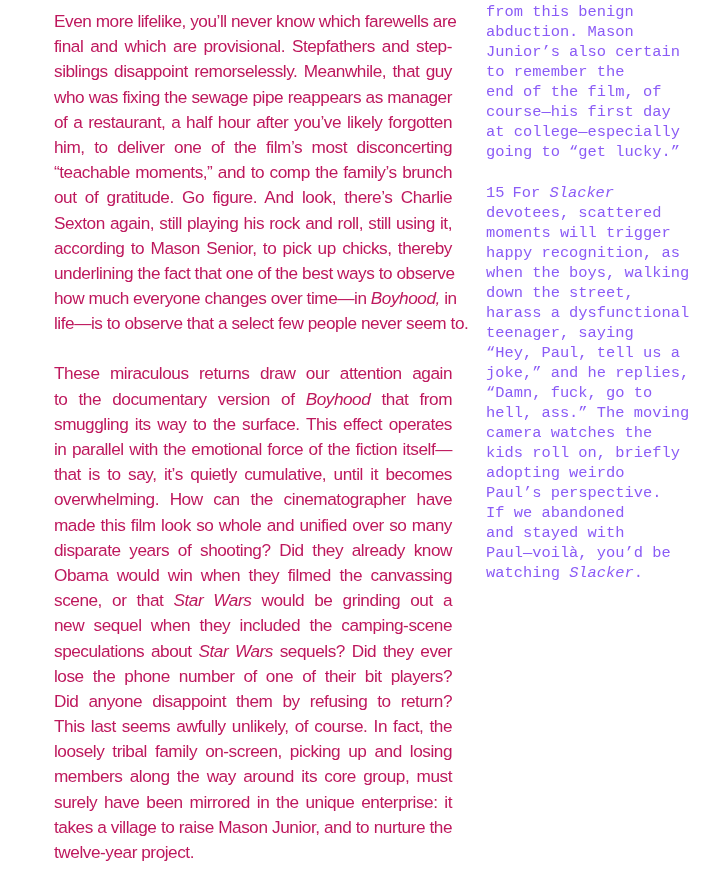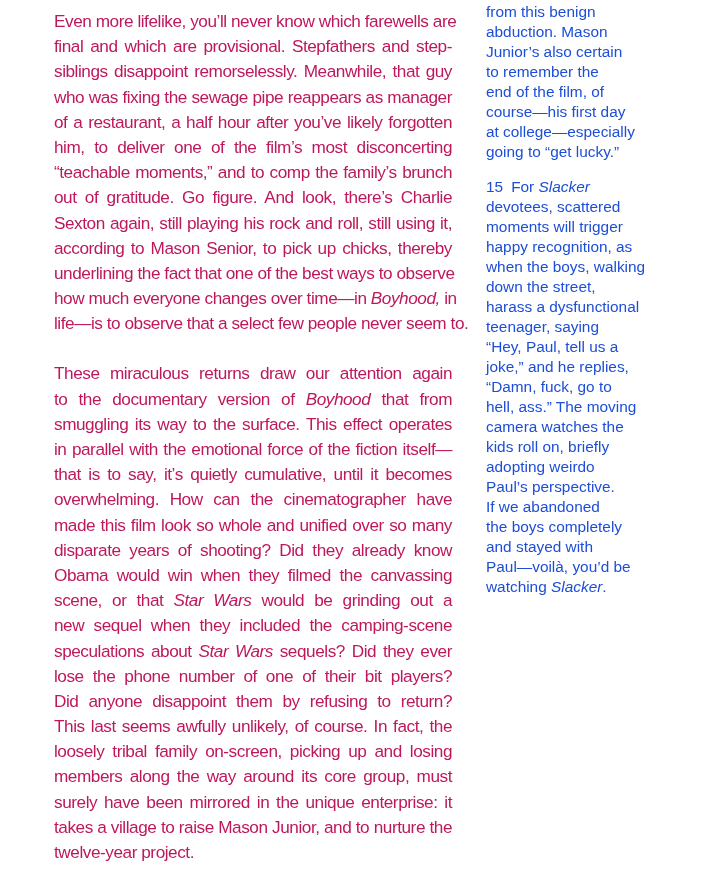--- a/index.html
+++ b/index.html
@@ -9,25 +9,25 @@
     font-family: "Liberation Sans", sans-serif;
     font-size: 17.2px; line-height: 25.2px; color: #be185d;
     letter-spacing: -0.45px;
   }
   .main p { margin: 0; text-align: justify; text-align-last: left; }
   .main p + p { margin-top: 25px; }
   .main .ln { display: block; text-align: justify; text-align-last: justify; height: 25.2px; white-space: nowrap; }
   .main .ln.last { text-align-last: left; }
   .side {
     position: absolute; left: 486px; top: 2px; width: 200px;
-    font-family: Liberation Sans, sans-serif;
-    font-size: 15.4px; line-height: 20px; color: #1d4ed8;
+    font-family: Liberation Mono, monospace;
+    font-size: 15.4px; line-height: 20px; color: #8b5cf6;
   }
   .side .ln { display: block; white-space: nowrap; }
-  .side .note { margin-top: 15px; }
+  .side .note { margin-top: 21px; }
   .side .num { margin-right: 8px; }
   i { font-style: italic; }
 </style>
 </head>
 <body>
 
 <div class="main">
   <p id="p1">
       <span class="ln">Even more lifelike, you’ll never know which farewells are</span>
       <span class="ln">final and which are provisional. Stepfathers and step-</span>
@@ -90,19 +90,18 @@
         <span class="ln">teenager, saying</span>
         <span class="ln">“Hey, Paul, tell us a</span>
         <span class="ln">joke,” and he replies,</span>
         <span class="ln">“Damn, fuck, go to</span>
         <span class="ln">hell, ass.” The moving</span>
         <span class="ln">camera watches the</span>
         <span class="ln">kids roll on, briefly</span>
         <span class="ln">adopting weirdo</span>
         <span class="ln">Paul’s perspective.</span>
         <span class="ln">If we abandoned</span>
-        <span class="ln">the boys completely</span>
         <span class="ln">and stayed with</span>
         <span class="ln">Paul—voilà, you’d be</span>
       </div>
     <span class="ln"><span>watching </span><i>Slacker</i><span>.</span></span>
   </div>
 </div>
 
 </body></html>

